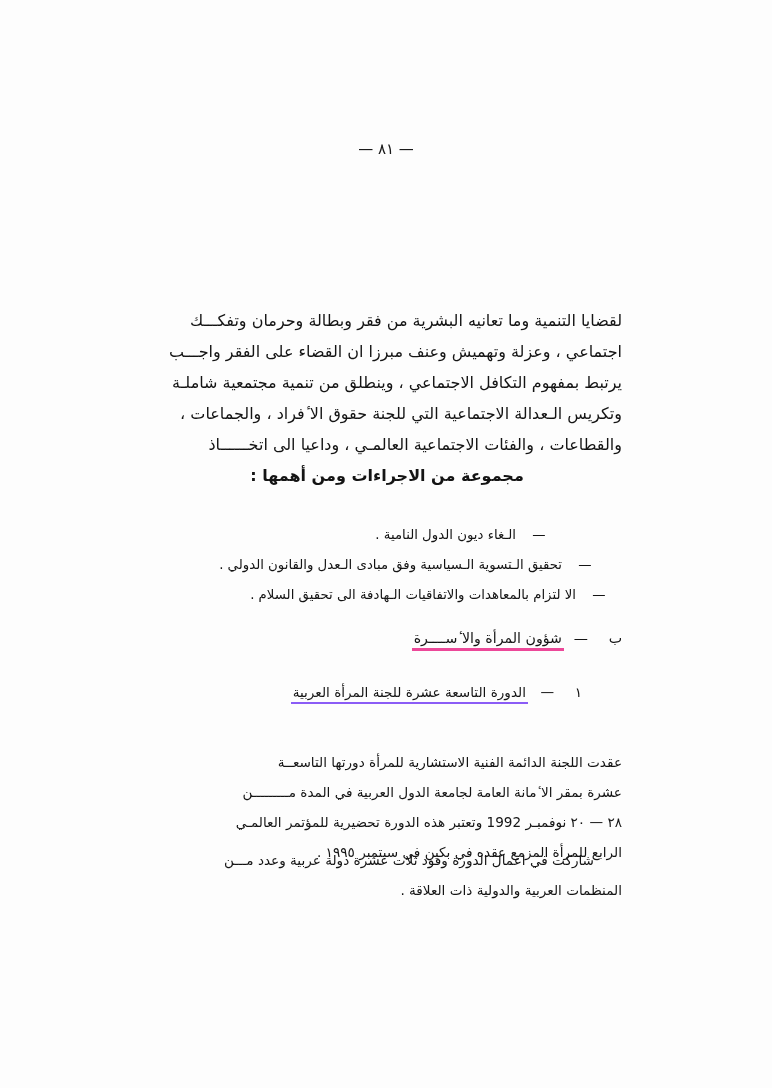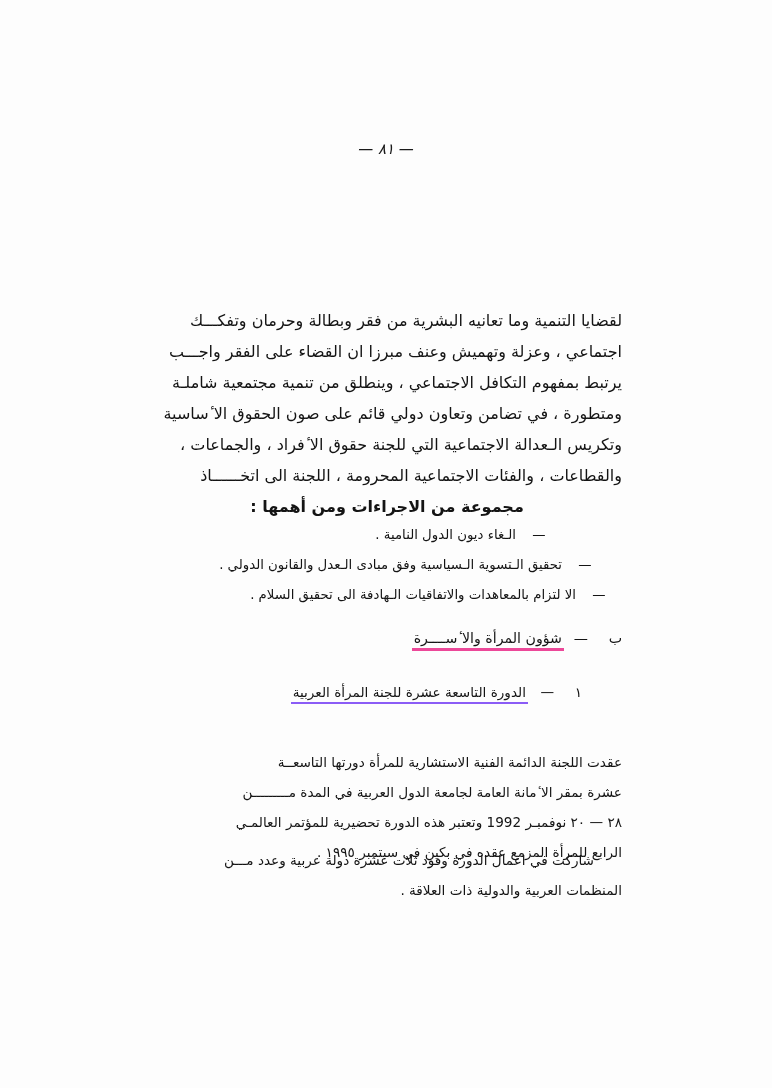--- a/index.html
+++ b/index.html
@@ -25,21 +25,20 @@
   .page-number {
     position: absolute;
     top: 140px;
     left: 0;
     right: 0;
     text-align: center;
     font-size: 15px;
     letter-spacing: 1px;
     color: #1a1a1a;
     font-family: "DejaVu Sans", sans-serif;
-    font-style: italic;
   }
 
   
   .body-block {
     position: absolute;
     top: 305px;
     right: 150px;
     width: 470px;
     direction: rtl;
     text-align: justify;
@@ -152,23 +151,22 @@
 <body>
 
 <div class="page">
 
   <div class="page-number">— ٨١ —</div>
 
   <div class="body-block">
     <div class="para-line">لقضايا  التنمية  وما  تعانيه  البشرية  من  فقر  وبطالة  وحرمان   وتفكـــك</div>
     <div class="para-line">اجتماعي ، وعزلة وتهميش وعنف مبرزا ان القضاء  على الفقر واجـــب</div>
     <div class="para-line">يرتبط بمفهوم التكافل الاجتماعي ، وينطلق من تنمية مجتمعية شاملـة</div>
-    <div class="para-line">ومتطورة ، في تضامن  وتعاون دولي  قائم على صون  الحقوق الا ٔساسية</div>
     <div class="para-line">وتكريس الـعدالة الاجتماعية التي للجنة  حقوق الا ٔفراد ،  والجماعات ،</div>
-    <div class="para-line">والقطاعات  ، والفئات  الاجتماعية المحرومة ،  اللجنة الى اتخــــــاذ</div>
+    <div class="para-line">والقطاعات  ، والفئات  الاجتماعية العالمـي ،  وداعيا الى اتخــــــاذ</div>
     <div class="para-line center-ish">مجموعة من الاجراءات  ومن أهمها :</div>
   </div>
 
   <div class="bullet-list">
     <div class="bullet-row b1">
       <span class="bullet-dash">—</span>
       <span class="bullet-text">الـغاء  ديون الدول النامية .</span>
     </div>
     <div class="bullet-row b2">
       <span class="bullet-dash">—</span>

